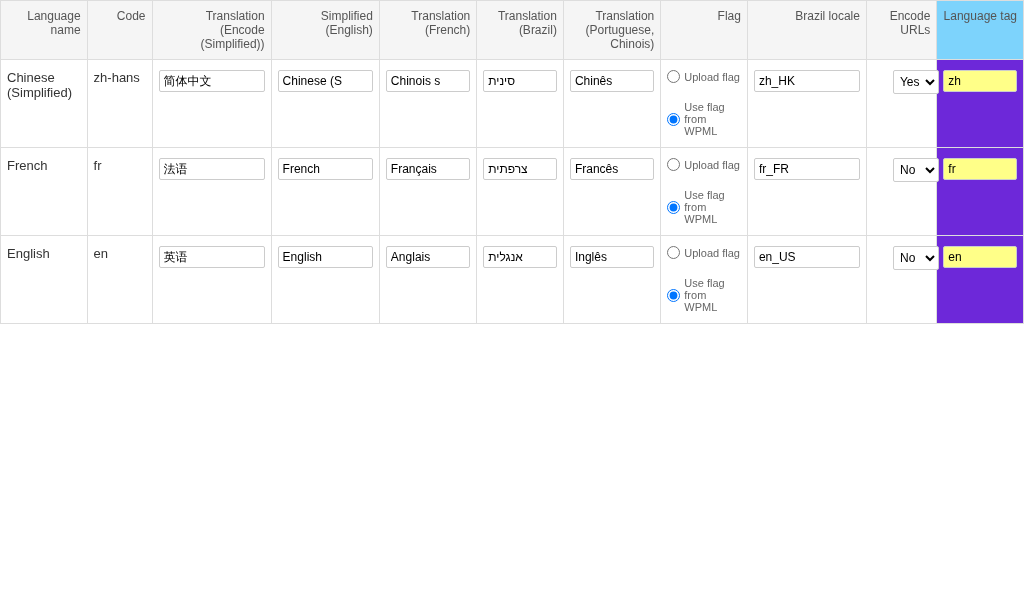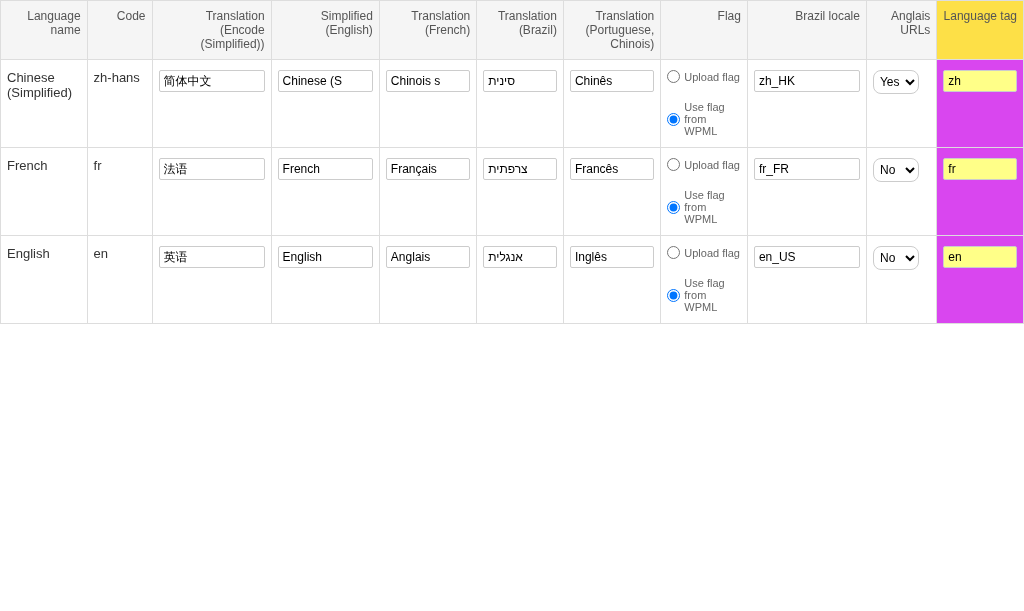--- a/index.html
+++ b/index.html
@@ -39,24 +39,24 @@
     .col-trans-en { width: 100px; }
     .col-trans-fr { width: 90px; }
     .col-trans-he { width: 80px; }
     .col-trans-pt { width: 90px; }
     .col-flag { width: 80px; }
     .col-default { width: 110px; }
     .col-encode { width: 65px; }
     .col-tag { width: 80px; background: #ffff00; }
 
     .lang-tag-cell {
-      background: #d946ef;
+      background: #6d28d9;
     }
     .lang-tag-header {
-      background: #fde047;
+      background: #7dd3fc;
     }
 
     .flag-section {
       display: flex;
       flex-direction: column;
       gap: 4px;
       font-size: 11px;
       color: #666;
     }
     .flag-option {
@@ -76,22 +76,23 @@
       width: 100%;
       border: 1px solid #ccc;
       padding: 3px 4px;
       font-size: 12px;
       border-radius: 2px;
     }
     select {
       border: 1px solid #ccc;
       padding: 3px 2px;
       font-size: 12px;
-      border-radius: 8px;
+      border-radius: 2px;
       background: #fff;
+      margin-left: 20px;
     }
     .translation-input {
       width: 100%;
       border: 1px solid #ccc;
       padding: 3px 4px;
       font-size: 12px;
       border-radius: 2px;
     }
     .flag-divider {
       height: 10px;
@@ -130,21 +131,21 @@
       <tr>
         <th>Language name</th>
         <th>Code</th>
         <th>Translation (Encode (Simplified))</th>
         <th>Simplified (English)</th>
         <th>Translation (French)</th>
         <th>Translation (Brazil)</th>
         <th>Translation (Portuguese, Chinois)</th>
         <th>Flag</th>
         <th>Brazil locale</th>
-        <th>Anglais URLs</th>
+        <th>Encode URLs</th>
         <th class="lang-tag-header">Language tag</th>
       </tr>
     </thead>
     <tbody id="table-body">
     <tr class="lang-row">
           <td>Chinese (Simplified)</td>
           <td>zh-hans</td>
           <td><input type="text" class="translation-input" value="简体中文" style=""></td>
           <td><input type="text" class="translation-input" value="Chinese (S" style=""></td>
           <td><input type="text" class="translation-input" value="Chinois s" style=""></td>

